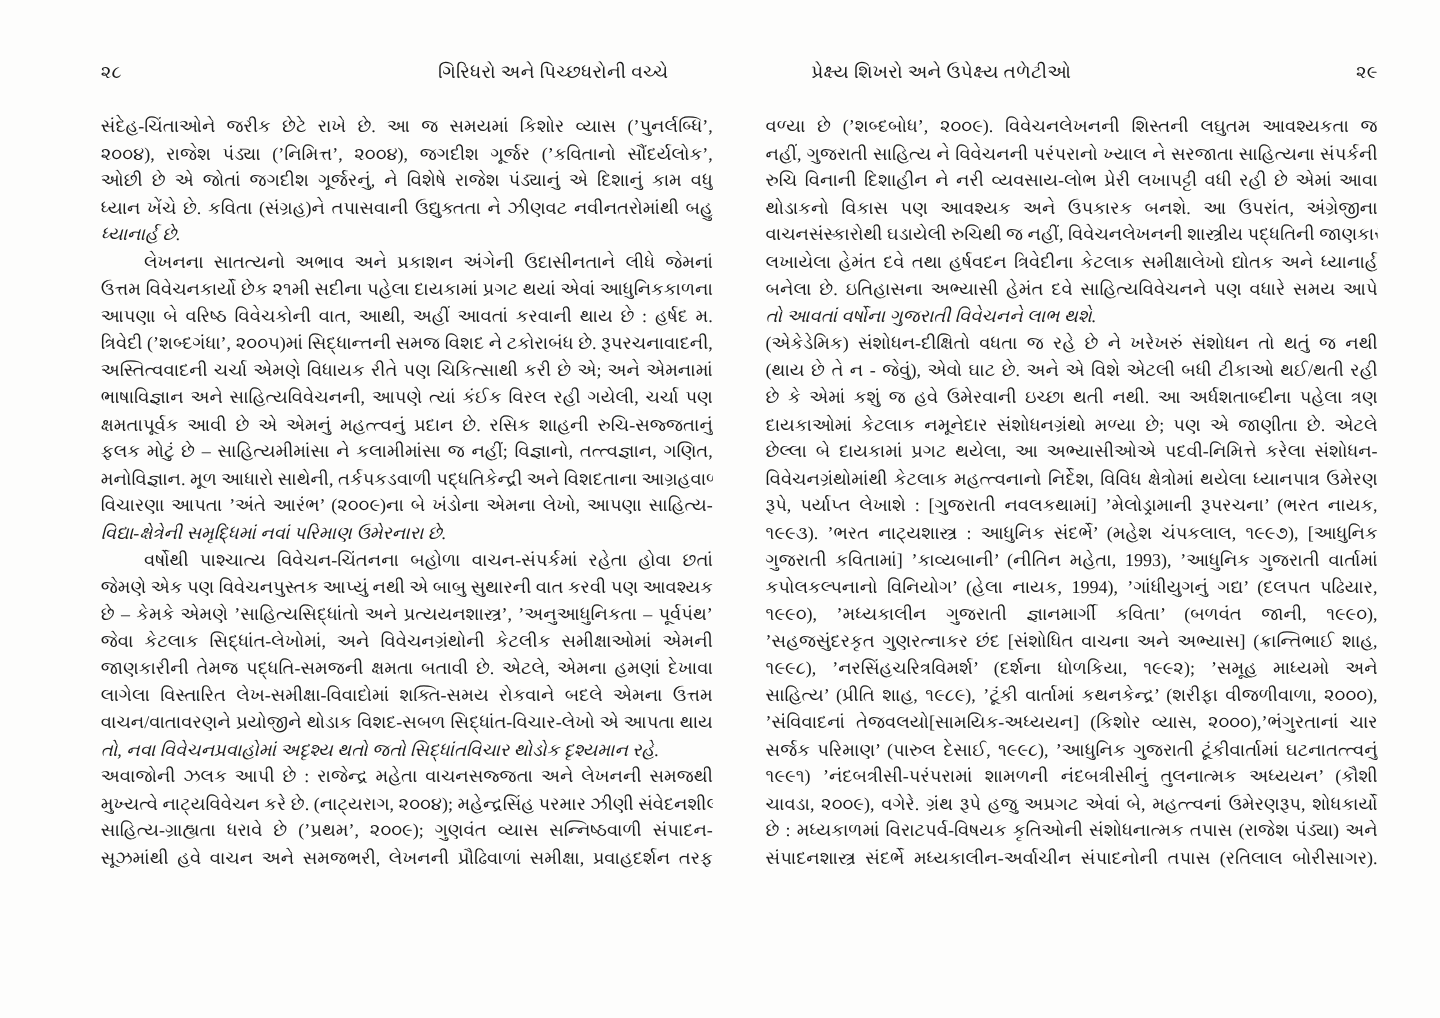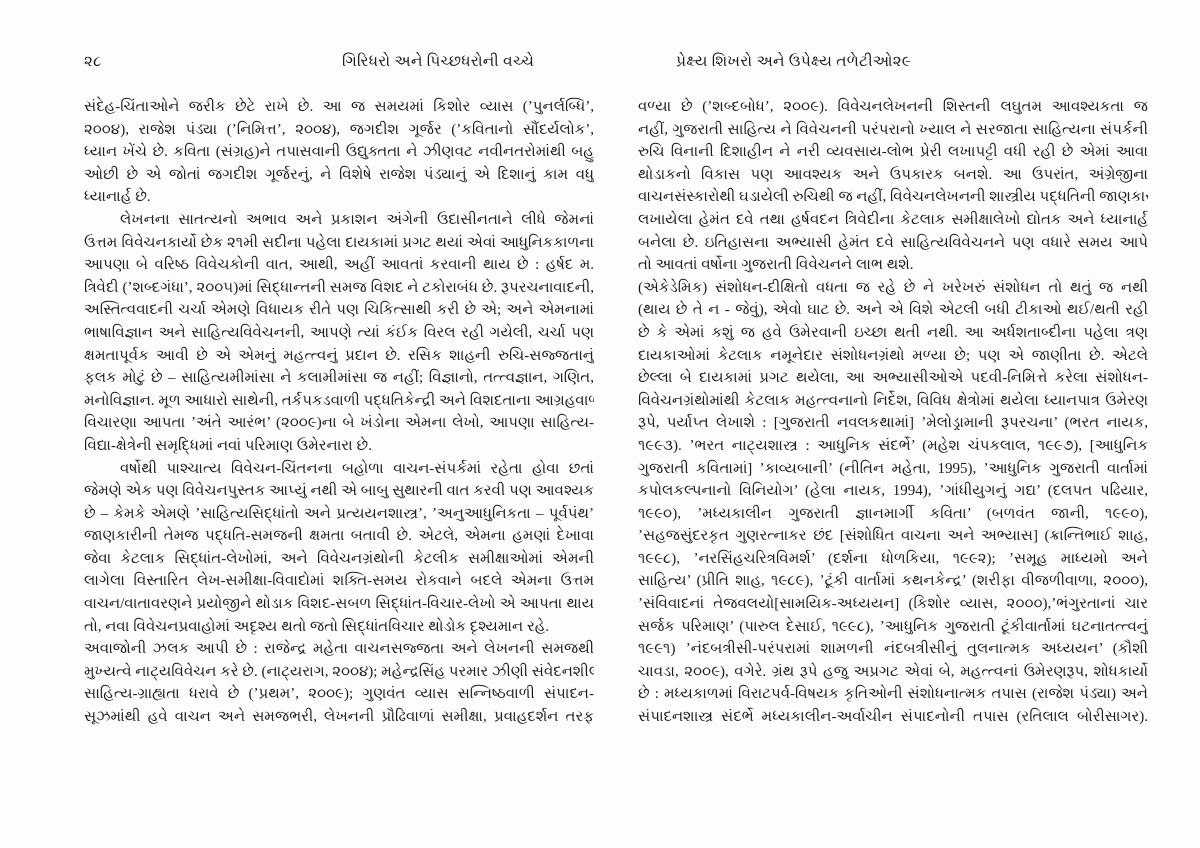--- a/index.html
+++ b/index.html
@@ -10,74 +10,74 @@
     color: #1b1b1b;
     overflow: hidden;
   }
   .spread { position: relative; width: 1200px; height: 848px; }
   .page { position: absolute; top: 0; height: 848px; width: 510px; }
   .page-left  { left: 84px; }
   .page-right { left: 638px; }
   .running-head {
     display: flex; align-items: baseline;
     margin-top: 52px; height: 22px;
-    font-size: 15.5px; letter-spacing: 0.2px;
+    font-size: 15.5px; letter-spacing: 0.2px; gap: 36px;
   }
   .running-head .page-num { font-size: 15px; }
   .page-left  .running-head { justify-content: space-between; }
-  .page-left  .running-head .title { margin-right: 60px; }
-  .page-right .running-head { }
+  .page-left  .running-head .title { margin-right: 37px; }
+  .page-right .running-head { justify-content: space-between; }
   .page-right .running-head .title { margin-left: 38px; }
   .body-text { margin-top: 21px; }
   .line {
     height: 22.6px;
     font-size: 15px;
     line-height: 22.6px;
     text-align: justify;
     text-align-last: justify;
     text-justify: inter-word;
     overflow: hidden;
     white-space: nowrap;
   }
-  .line.end { text-align-last: left; white-space: normal; }
+  .line.end { text-align-last: left; white-space: normal; font-style: italic; }
   .line.indent { text-indent: 36px; }
   .line b { font-weight: bold; }
 </style>
 </head>
 <body>
 
 <div class="spread">
 
   <div class="page page-left">
     <div class="running-head">
       <span class="page-num">૨૮</span>
       <span class="title">ગિરિધરો અને પિચ્છધરોની વચ્ચે</span>
     </div>
     <div class="body-text">
         <div class="line">સંદેહ-ચિંતાઓને જરીક છેટે રાખે છે. આ જ સમયમાં કિશોર વ્યાસ (’પુનર્લબ્ધિ’,</div>
         <div class="line">૨૦૦૪), રાજેશ પંડ્યા (’નિમિત્ત’, ૨૦૦૪), જગદીશ ગૂર્જર (’કવિતાનો સૌંદર્યલોક’,</div>
+        <div class="line">ઓછી છે એ જોતાં જગદીશ ગૂર્જરનું, ને વિશેષે રાજેશ પંડ્યાનું એ દિશાનું કામ વધુ</div>
         <div class="line">ધ્યાન ખેંચે છે. કવિતા (સંગ્રહ)ને તપાસવાની ઉદ્યુક્તતા ને ઝીણવટ નવીનતરોમાંથી બહુ</div>
-        <div class="line">ઓછી છે એ જોતાં જગદીશ ગૂર્જરનું, ને વિશેષે રાજેશ પંડ્યાનું એ દિશાનું કામ વધુ</div>
         <div class="line end">ધ્યાનાર્હ છે.</div>
         <div class="line indent">લેખનના સાતત્યનો અભાવ અને પ્રકાશન અંગેની ઉદાસીનતાને લીધે જેમનાં</div>
         <div class="line">ઉત્તમ વિવેચનકાર્યો છેક ૨૧મી સદીના પહેલા દાયકામાં પ્રગટ થયાં એવાં આધુનિકકાળના</div>
         <div class="line">આપણા બે વરિષ્ઠ વિવેચકોની વાત, આથી, અહીં આવતાં કરવાની થાય છે : હર્ષદ મ.</div>
         <div class="line">ત્રિવેદી (’શબ્દગંધા’, ૨૦૦૫)માં સિદ્ધાન્તની સમજ વિશદ ને ટકોરાબંધ છે. રૂપરચનાવાદની,</div>
         <div class="line">અસ્તિત્વવાદની ચર્ચા એમણે વિધાયક રીતે પણ ચિકિત્સાથી કરી છે એ; અને એમનામાં</div>
         <div class="line">ભાષાવિજ્ઞાન અને સાહિત્યવિવેચનની, આપણે ત્યાં કંઈક વિરલ રહી ગયેલી, ચર્ચા પણ</div>
         <div class="line">ક્ષમતાપૂર્વક આવી છે એ એમનું મહત્ત્વનું પ્રદાન છે. રસિક શાહની રુચિ-સજ્જતાનું</div>
         <div class="line">ફલક મોટું છે – સાહિત્યમીમાંસા ને કલામીમાંસા જ નહીં; વિજ્ઞાનો, તત્ત્વજ્ઞાન, ગણિત,</div>
         <div class="line">મનોવિજ્ઞાન. મૂળ આધારો સાથેની, તર્કપકડવાળી પદ્ધતિકેન્દ્રી અને વિશદતાના આગ્રહવાળી</div>
         <div class="line">વિચારણા આપતા ’અંતે આરંભ’ (૨૦૦૯)ના બે ખંડોના એમના લેખો, આપણા સાહિત્ય-</div>
         <div class="line end">વિદ્યા-ક્ષેત્રેની સમૃદ્ધિમાં નવાં પરિમાણ ઉમેરનારા છે.</div>
         <div class="line indent">વર્ષોથી પાશ્ચાત્ય વિવેચન-ચિંતનના બહોળા વાચન-સંપર્કમાં રહેતા હોવા છતાં</div>
         <div class="line">જેમણે એક પણ વિવેચનપુસ્તક આપ્યું નથી એ બાબુ સુથારની વાત કરવી પણ આવશ્યક</div>
         <div class="line">છે – કેમકે એમણે ’સાહિત્યસિદ્ધાંતો અને પ્રત્યયનશાસ્ત્ર’, ’અનુઆધુનિકતા – પૂર્વપંથ’</div>
+        <div class="line">જેવા કેટલાક સિદ્ધાંત-લેખોમાં, અને વિવેચનગ્રંથોની કેટલીક સમીક્ષાઓમાં એમની</div>
         <div class="line">જાણકારીની તેમજ પદ્ધતિ-સમજની ક્ષમતા બતાવી છે. એટલે, એમના હમણાં દેખાવા</div>
-        <div class="line">જેવા કેટલાક સિદ્ધાંત-લેખોમાં, અને વિવેચનગ્રંથોની કેટલીક સમીક્ષાઓમાં એમની</div>
         <div class="line">લાગેલા વિસ્તારિત લેખ-સમીક્ષા-વિવાદોમાં શક્તિ-સમય રોકવાને બદલે એમના ઉત્તમ</div>
         <div class="line">વાચન/વાતાવરણને પ્રયોજીને થોડાક વિશદ-સબળ સિદ્ધાંત-વિચાર-લેખો એ આપતા થાય</div>
         <div class="line end">તો, નવા વિવેચનપ્રવાહોમાં અદૃશ્ય થતો જતો સિદ્ધાંતવિચાર થોડોક દૃશ્યમાન રહે.</div>
         <div class="line">અવાજોની ઝલક આપી છે : રાજેન્દ્ર મહેતા વાચનસજ્જતા અને લેખનની સમજથી</div>
         <div class="line">મુખ્યત્વે નાટ્યવિવેચન કરે છે. (નાટ્યરાગ, ૨૦૦૪); મહેન્દ્રસિંહ પરમાર ઝીણી સંવેદનશીલ</div>
         <div class="line">સાહિત્ય-ગ્રાહ્યતા ધરાવે છે (’પ્રથમ’, ૨૦૦૯); ગુણવંત વ્યાસ સન્નિષ્ઠવાળી સંપાદન-</div>
         <div class="line">સૂઝમાંથી હવે વાચન અને સમજભરી, લેખનની પ્રૌઢિવાળાં સમીક્ષા, પ્રવાહદર્શન તરફ</div>
       </div>
   </div>
 
@@ -96,21 +96,21 @@
         <div class="line">બનેલા છે. ઇતિહાસના અભ્યાસી હેમંત દવે સાહિત્યવિવેચનને પણ વધારે સમય આપે</div>
         <div class="line end">તો આવતાં વર્ષોના ગુજરાતી વિવેચનને લાભ થશે.</div>
         <div class="line">(એકેડેમિક) સંશોધન-દીક્ષિતો વધતા જ રહે છે ને ખરેખરું સંશોધન તો થતું જ નથી</div>
         <div class="line">(થાય છે તે ન - જેવું), એવો ઘાટ છે. અને એ વિશે એટલી બધી ટીકાઓ થઈ/થતી રહી</div>
         <div class="line">છે કે એમાં કશું જ હવે ઉમેરવાની ઇચ્છા થતી નથી. આ અર્ધશતાબ્દીના પહેલા ત્રણ</div>
         <div class="line">દાયકાઓમાં કેટલાક નમૂનેદાર સંશોધનગ્રંથો મળ્યા છે; પણ એ જાણીતા છે. એટલે</div>
         <div class="line">છેલ્લા બે દાયકામાં પ્રગટ થયેલા, આ અભ્યાસીઓએ પદવી-નિમિત્તે કરેલા સંશોધન-</div>
         <div class="line">વિવેચનગ્રંથોમાંથી કેટલાક મહત્ત્વનાનો નિર્દેશ, વિવિધ ક્ષેત્રોમાં થયેલા ધ્યાનપાત્ર ઉમેરણ</div>
         <div class="line">રૂપે, પર્યાપ્ત લેખાશે : [ગુજરાતી નવલકથામાં] ’મેલોડ્રામાની રૂપરચના’ (ભરત નાયક,</div>
         <div class="line">૧૯૯૩). ’ભરત નાટ્યશાસ્ત્ર : આધુનિક સંદર્ભે’ (મહેશ ચંપકલાલ, ૧૯૯૭), [આધુનિક</div>
-        <div class="line">ગુજરાતી કવિતામાં] ’કાવ્યબાની’ (નીતિન મહેતા, 1995), ’આધુનિક ગુજરાતી વાર્તામાં</div>
+        <div class="line">ગુજરાતી કવિતામાં] ’કાવ્યબાની’ (નીતિન મહેતા, 1993), ’આધુનિક ગુજરાતી વાર્તામાં</div>
         <div class="line">કપોલકલ્પનાનો વિનિયોગ’ (હેલા નાયક, 1994), ’ગાંધીયુગનું ગદ્ય’ (દલપત પઢિયાર,</div>
         <div class="line">૧૯૯૦), ’મધ્યકાલીન ગુજરાતી જ્ઞાનમાર્ગી કવિતા’ (બળવંત જાની, ૧૯૯૦),</div>
         <div class="line">’સહજસુંદરકૃત ગુણરત્નાકર છંદ [સંશોધિત વાચના અને અભ્યાસ] (ક્રાન્તિભાઈ શાહ,</div>
         <div class="line">૧૯૯૮), ’નરસિંહચરિત્રવિમર્શ’ (દર્શના ધોળકિયા, ૧૯૯૨); ’સમૂહ માધ્યમો અને</div>
         <div class="line">સાહિત્ય’ (પ્રીતિ શાહ, ૧૯૮૯), ’ટૂંકી વાર્તામાં કથનકેન્દ્ર’ (શરીફા વીજળીવાળા, ૨૦૦૦),</div>
         <div class="line">’સંવિવાદનાં તેજવલયો[સામયિક-અધ્યયન] (કિશોર વ્યાસ, ૨૦૦૦),’ભંગુરતાનાં ચાર</div>
         <div class="line">સર્જક પરિમાણ’ (પારુલ દેસાઈ, ૧૯૯૮), ’આધુનિક ગુજરાતી ટૂંકીવાર્તામાં ઘટનાતત્ત્વનું</div>
         <div class="line">૧૯૯૧) ’નંદબત્રીસી-પરંપરામાં શામળની નંદબત્રીસીનું તુલનાત્મક અધ્યયન’ (કૌશી</div>
         <div class="line">ચાવડા, ૨૦૦૯), વગેરે. ગ્રંથ રૂપે હજુ અપ્રગટ એવાં બે, મહત્ત્વનાં ઉમેરણરૂપ, શોધકાર્યો</div>
         <div class="line">છે : મધ્યકાળમાં વિરાટપર્વ-વિષયક કૃતિઓની સંશોધનાત્મક તપાસ (રાજેશ પંડ્યા) અને</div>

